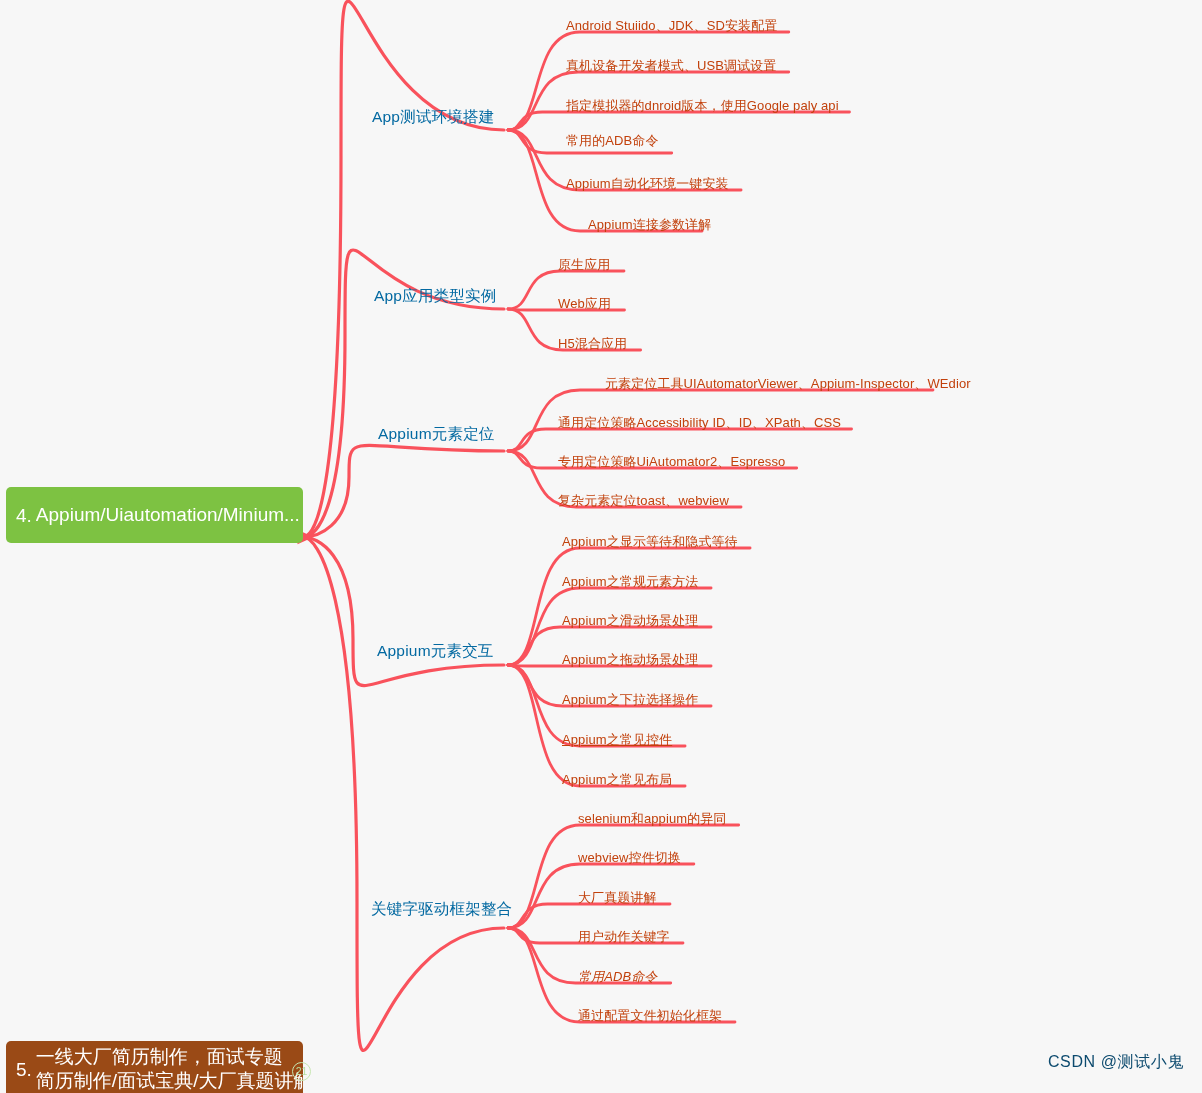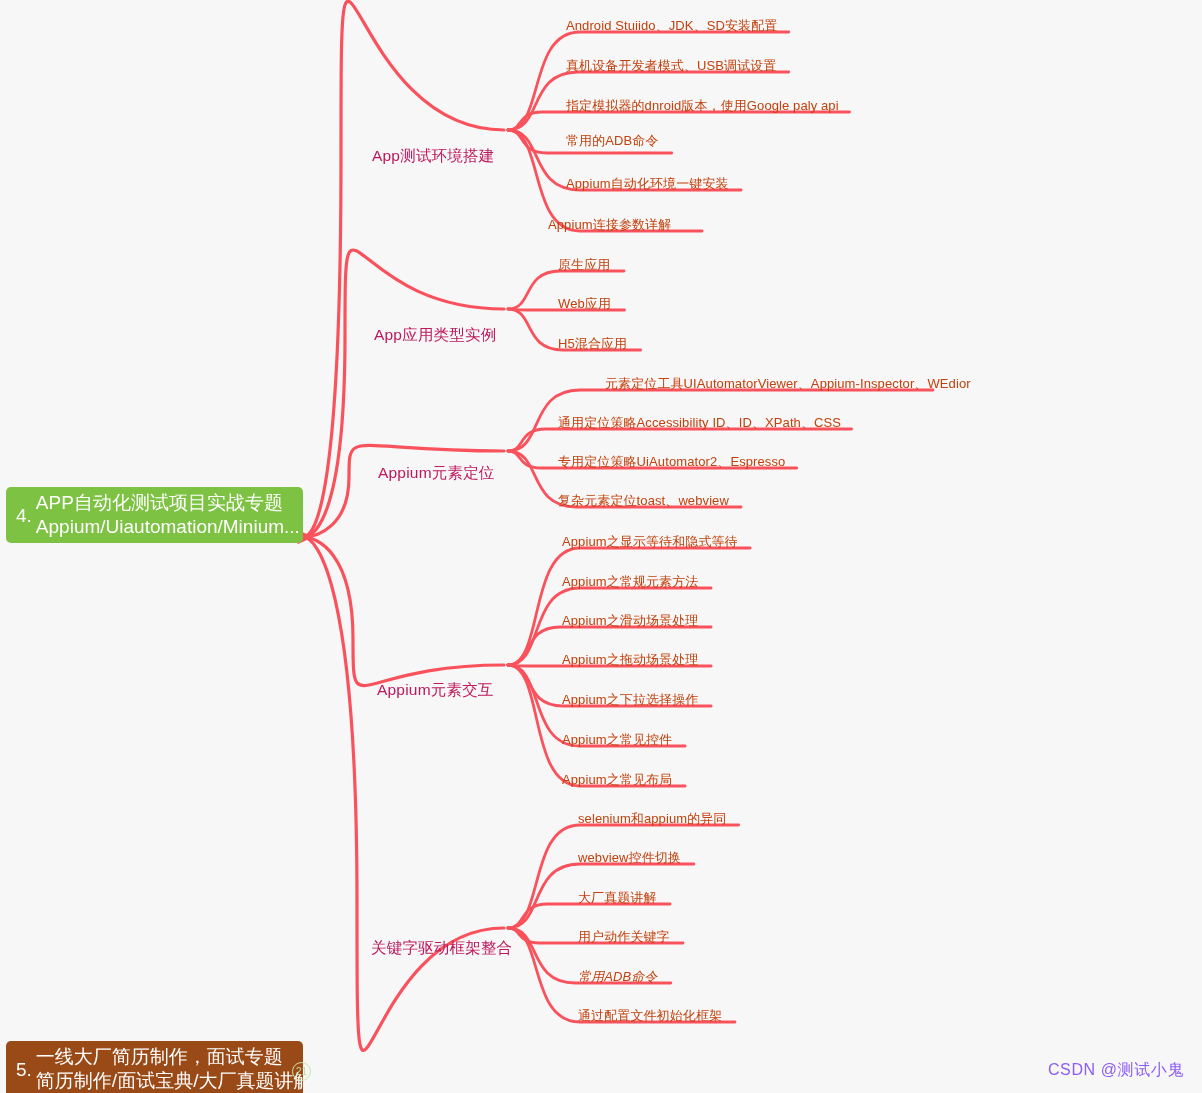--- a/index.html
+++ b/index.html
@@ -69,24 +69,23 @@
   #node-root-5 {
     left: 6px;
     top: 1041px;
     width: 297px;
     height: 56px;
     background: #9a4a16;
   }
   .branch-label {
     position: absolute;
     font-size: 15.5px;
-    color: #be185d;
+    color: #0369a1;
     white-space: nowrap;
     letter-spacing: 0.2px;
-    margin-top: 39px;
   }
   .leaf-label {
     position: absolute;
     font-size: 13px;
     color: #c2410c;
     white-space: nowrap;
     letter-spacing: 0.1px;
   }
   .badge-count {
     position: absolute;
@@ -98,23 +97,23 @@
     border: 1.4px solid #c6e6b0;
     color: #b6dfa0;
     font-size: 10.5px;
     line-height: 17px;
     text-align: center;
     box-sizing: border-box;
   }
   .watermark {
     position: absolute;
     right: 18px;
-    bottom: 12px;
+    bottom: 20px;
     font-size: 16px;
-    color: #8b5cf6;
+    color: #0c4a6e;
     letter-spacing: 0.6px;
     white-space: nowrap;
   }
 </style>
 </head>
 <body>
 
 <div id="mindmap-canvas">
 
   <svg class="edge-layer" id="edge-layer" viewBox="0 0 1202 1093">
@@ -148,21 +147,20 @@
       <path d="M 508 928 C 526.48 928, 518.08 904, 547.6 904 L 670 904" fill="none" stroke="#f9525c" stroke-width="2.8" stroke-linecap="round"></path>
       <path d="M 508 928 C 522.025 928, 515.65 943, 539.5 943 L 683 943" fill="none" stroke="#f9525c" stroke-width="2.8" stroke-linecap="round"></path>
       <path d="M 508 928 C 541.825 928, 526.45 983, 575.5 983 L 670.734375 983" fill="none" stroke="#f9525c" stroke-width="2.8" stroke-linecap="round"></path>
       <path d="M 508 928 C 544.3 928, 527.8 1022, 580 1022 L 735 1022" fill="none" stroke="#f9525c" stroke-width="2.8" stroke-linecap="round"></path>
       <path d="M 299 532 L 310 537 L 299 542 Z" fill="none" stroke="#f9525c" stroke-width="3" stroke-linecap="round"></path>
     </svg>
 
   <div class="node-root" id="node-root-4">
     <div class="ord">4.</div>
     <div class="rootlines">
-      <span>APP自动化测试项目实战专题</span>
       <span>Appium/Uiautomation/Minium...</span>
     </div>
   </div>
 
   <div class="node-root" id="node-root-5">
     <div class="ord">5.</div>
     <div class="rootlines">
       <span>一线大厂简历制作，面试专题</span>
       <span>简历制作/面试宝典/大厂真题讲解...</span>
     </div>
@@ -172,37 +170,37 @@
 
   <div class="watermark">CSDN @测试小鬼</div>
 
   <div id="label-layer">
       <div class="branch-label" style="left: 372px; top: 107px;">App测试环境搭建</div>
       <div class="leaf-label" style="left: 566px; top: 17px;">Android Stuiido、JDK、SD安装配置</div>
       <div class="leaf-label" style="left: 566px; top: 57px;">真机设备开发者模式、USB调试设置</div>
       <div class="leaf-label" style="left: 566px; top: 97px;">指定模拟器的dnroid版本，使用Google paly api</div>
       <div class="leaf-label" style="left: 566px; top: 132px; text-align: right;">常用的ADB命令</div>
       <div class="leaf-label" style="left: 566px; top: 175px;">Appium自动化环境一键安装</div>
-      <div class="leaf-label" style="left: 548px; top: 216px; text-align: center;">Appium连接参数详解</div>
+      <div class="leaf-label" style="left: 588px; top: 216px; text-align: center;">Appium连接参数详解</div>
       <div class="branch-label" style="left: 374px; top: 286px;">App应用类型实例</div>
       <div class="leaf-label" style="left: 558px; top: 256px;">原生应用</div>
       <div class="leaf-label" style="left: 558px; top: 295px;">Web应用</div>
       <div class="leaf-label" style="left: 558px; top: 335px;">H5混合应用</div>
       <div class="branch-label" style="left: 378px; top: 424px;">Appium元素定位</div>
       <div class="leaf-label" style="left: 558px; top: 375px; margin-left: 47px;">元素定位工具UIAutomatorViewer、Appium-Inspector、WEdior</div>
       <div class="leaf-label" style="left: 558px; top: 414px;">通用定位策略Accessibility ID、ID、XPath、CSS</div>
       <div class="leaf-label" style="left: 558px; top: 453px;">专用定位策略UiAutomator2、Espresso</div>
       <div class="leaf-label" style="left: 558px; top: 492px;">复杂元素定位toast、webview</div>
       <div class="branch-label" style="left: 377px; top: 641px;">Appium元素交互</div>
       <div class="leaf-label" style="left: 562px; top: 533px;">Appium之显示等待和隐式等待</div>
       <div class="leaf-label" style="left: 562px; top: 573px;">Appium之常规元素方法</div>
       <div class="leaf-label" style="left: 562px; top: 612px;">Appium之滑动场景处理</div>
       <div class="leaf-label" style="left: 562px; top: 651px;">Appium之拖动场景处理</div>
       <div class="leaf-label" style="left: 562px; top: 691px;">Appium之下拉选择操作</div>
-      <div class="leaf-label" style="left: 562px; top: 731px;">Appium之常见控件</div>
+      <div class="leaf-label" style="left: 562px; top: 731px; text-decoration: underline;">Appium之常见控件</div>
       <div class="leaf-label" style="left: 562px; top: 771px;">Appium之常见布局</div>
       <div class="branch-label" style="left: 371px; top: 899px;">关键字驱动框架整合</div>
       <div class="leaf-label" style="left: 578px; top: 810px;">selenium和appium的异同</div>
       <div class="leaf-label" style="left: 578px; top: 849px;">webview控件切换</div>
       <div class="leaf-label" style="left: 578px; top: 889px;">大厂真题讲解</div>
       <div class="leaf-label" style="left: 578px; top: 928px;">用户动作关键字</div>
       <div class="leaf-label" style="left: 578px; top: 968px; font-style: italic;">常用ADB命令</div>
       <div class="leaf-label" style="left: 578px; top: 1007px;">通过配置文件初始化框架</div>
     </div>
 </div>

